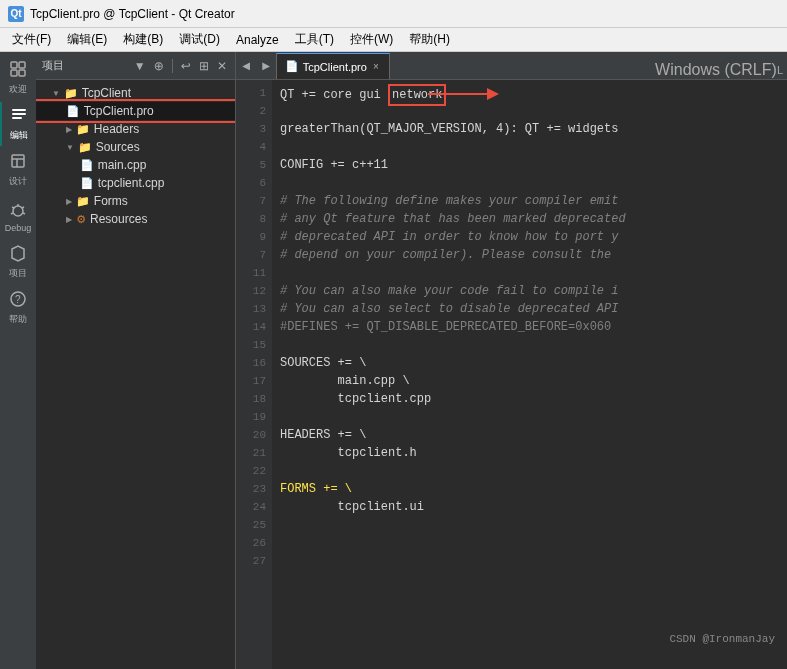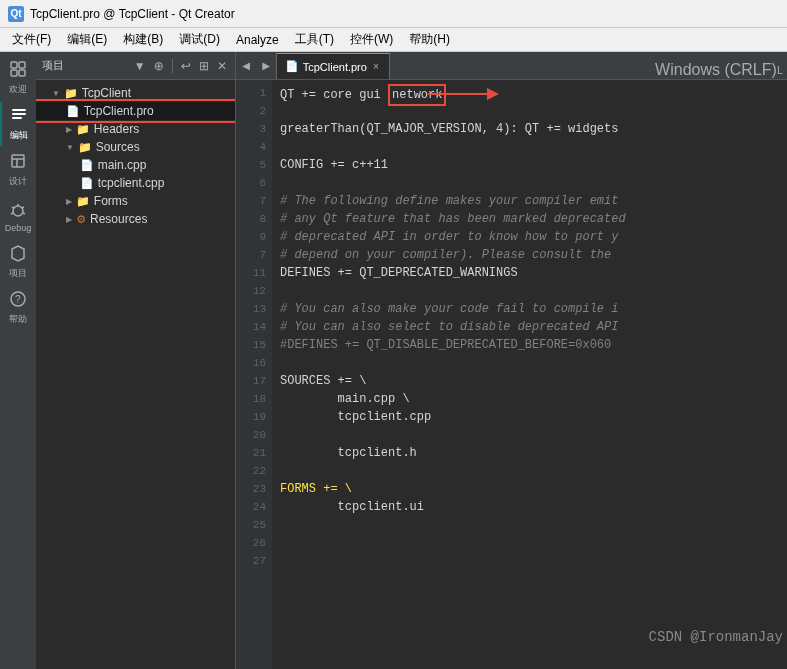--- a/index.html
+++ b/index.html
@@ -240,22 +240,22 @@
       line-height: 18px;
       white-space: nowrap;
       font-size: 12px;
     }
     .comment { color: #808080; font-style: italic; }
 
     
     #watermark {
       position: absolute;
       bottom: 24px;
-      right: 4px;
-      font-size: 14px;
+      right: 12px;
+      font-size: 11px;
       color: #888;
       margin-top: 43px;
     }
 
     
     .red-outline {
       outline: 2px solid #e74c3c;
       outline-offset: 1px;
     }
   </style>
@@ -460,41 +460,41 @@
         </div>
         <div class="code-line">&nbsp;</div>
         <div class="code-line">
           <span style="color:#d4d4d4;">CONFIG += c++11</span>
         </div>
         <div class="code-line">&nbsp;</div>
         <div class="code-line comment"># The following define makes your compiler emit</div>
         <div class="code-line comment"># any Qt feature that has been marked deprecated</div>
         <div class="code-line comment"># deprecated API in order to know how to port y</div>
         <div class="code-line comment"># depend on your compiler). Please consult the</div>
-        <div class="code-line">
-          <span style="color:#d4d4d4;">DEFINES += QT_DEPRECATED_WARNINGS</span>
-        </div>
         <div class="code-line">&nbsp;</div>
         <div class="code-line comment"># You can also make your code fail to compile i</div>
         <div class="code-line comment"># You can also select to disable deprecated API</div>
         <div class="code-line">
           <span style="color:#808080;">#DEFINES += QT_DISABLE_DEPRECATED_BEFORE=0x060</span>
         </div>
         <div class="code-line">&nbsp;</div>
         <div class="code-line">
           <span style="color:#d4d4d4;">SOURCES += \</span>
         </div>
         <div class="code-line">
           <span style="color:#d4d4d4;">&nbsp;&nbsp;&nbsp;&nbsp;&nbsp;&nbsp;&nbsp;&nbsp;main.cpp \</span>
         </div>
         <div class="code-line">
           <span style="color:#d4d4d4;">&nbsp;&nbsp;&nbsp;&nbsp;&nbsp;&nbsp;&nbsp;&nbsp;tcpclient.cpp</span>
         </div>
         <div class="code-line">&nbsp;</div>
         <div class="code-line">
+          <span style="color:#d4d4d4;">HEADERS += \</span>
+        </div>
+        <div class="code-line">
           <span style="color:#d4d4d4;">&nbsp;&nbsp;&nbsp;&nbsp;&nbsp;&nbsp;&nbsp;&nbsp;tcpclient.h</span>
         </div>
         <div class="code-line">&nbsp;</div>
         <div class="code-line">
           <span style="color:#fde047;">FORMS += \</span>
         </div>
         <div class="code-line">
           <span style="color:#d4d4d4;margin-top:19px;">&nbsp;&nbsp;&nbsp;&nbsp;&nbsp;&nbsp;&nbsp;&nbsp;tcpclient.ui</span>
         </div>
         <div class="code-line">&nbsp;</div>

